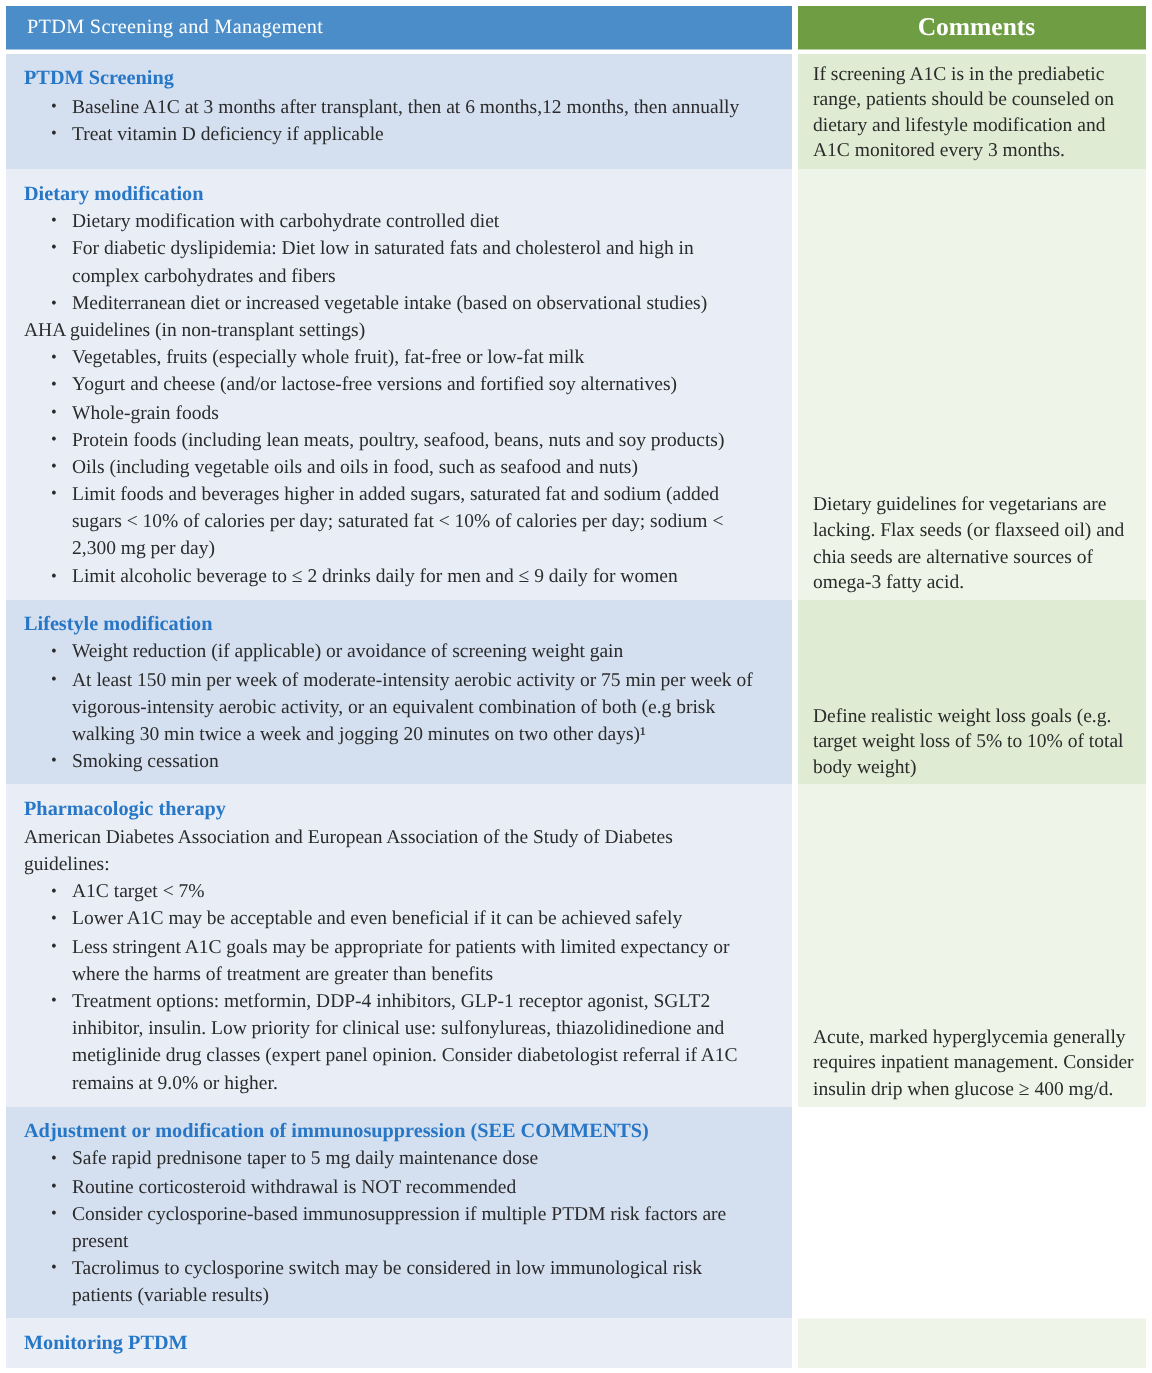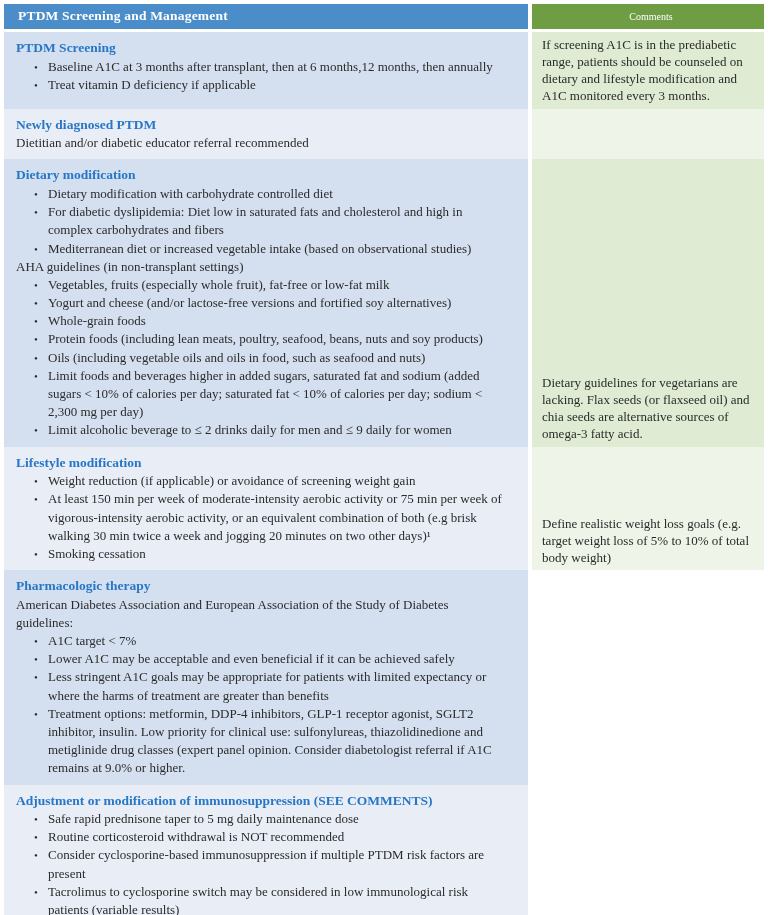--- a/index.html
+++ b/index.html
@@ -40,29 +40,29 @@
     align-items:flex-end;
   }
   .header-row .cell{
     padding:4px 8px 5px 14px;
     display:flex;
     align-items:center;
   }
   .header-left{
     background:var(--header-blue);
     color:#ffffff;
-    font-weight:bold;
+    font-weight:normal;
     font-size:13.5px;
     letter-spacing:0.2px;
   }
   .header-right{
     background:var(--header-green);
     color:#ffffff;
-    font-weight:normal;
-    font-size:10px;
+    font-weight:bold;
+    font-size:17px;
     justify-content:center;
   }
   .row.body:nth-child(odd) .left{background:var(--row-blue);}
   .row.body:nth-child(even) .left{background:var(--row-blue-alt);}
   .row.body:nth-child(odd) .right{background:var(--comment-green);}
   .row.body:nth-child(even) .right{background:var(--comment-green-alt);}
   .heading{
     color:var(--heading-text);
     font-weight:bold;
     font-size:13.5px;
@@ -116,31 +116,20 @@
               <span class="bullet-dot">•</span>
               <span class="bullet-text">Treat vitamin D deficiency if applicable</span>
             </div>
           </div>
     </div>
     <div class="cell right">
       <div class="comment-text">If screening A1C is in the prediabetic range, patients should be counseled on dietary and lifestyle modification and A1C monitored every 3 months.</div>
     </div>
   </div>
 
-  <div class="row body">
-    <div class="cell left">
-      <div class="heading">Newly diagnosed PTDM</div>
-      <div class="content">
-            <div class="plain-line">Dietitian and/or diabetic educator referral recommended</div>
-          </div>
-    </div>
-    <div class="cell right">
-      <div class="comment-text"></div>
-    </div>
-  </div>
 
   <div class="row body">
     <div class="cell left">
       <div class="heading">Dietary modification</div>
       <div class="content">
             <div class="bullet-item">
               <span class="bullet-dot">•</span>
               <span class="bullet-text">Dietary modification with carbohydrate controlled diet</span>
             </div>
             <div class="bullet-item">
@@ -225,20 +214,23 @@
             </div>
             <div class="bullet-item">
               <span class="bullet-dot">•</span>
               <span class="bullet-text">Less stringent A1C goals may be appropriate for patients with limited expectancy or where the harms of treatment are greater than benefits</span>
             </div>
             <div class="bullet-item">
               <span class="bullet-dot">•</span>
               <span class="bullet-text">Treatment options: metformin, DDP-4 inhibitors, GLP-1 receptor agonist, SGLT2 inhibitor, insulin. Low priority for clinical use: sulfonylureas, thiazolidinedione and metiglinide drug classes (expert panel opinion. Consider diabetologist referral if A1C remains at 9.0% or higher.</span>
             </div>
           </div>
+    </div>
+    <div class="cell right">
+      <div class="comment-text">Acute, marked hyperglycemia generally requires inpatient management. Consider insulin drip when glucose ≥ 400 mg/d.</div>
     </div>
   </div>
 
   <div class="row body">
     <div class="cell left">
       <div class="heading">Adjustment or modification of immunosuppression (SEE COMMENTS)</div>
       <div class="content">
             <div class="bullet-item">
               <span class="bullet-dot">•</span>
               <span class="bullet-text">Safe rapid prednisone taper to 5 mg daily maintenance dose</span>

